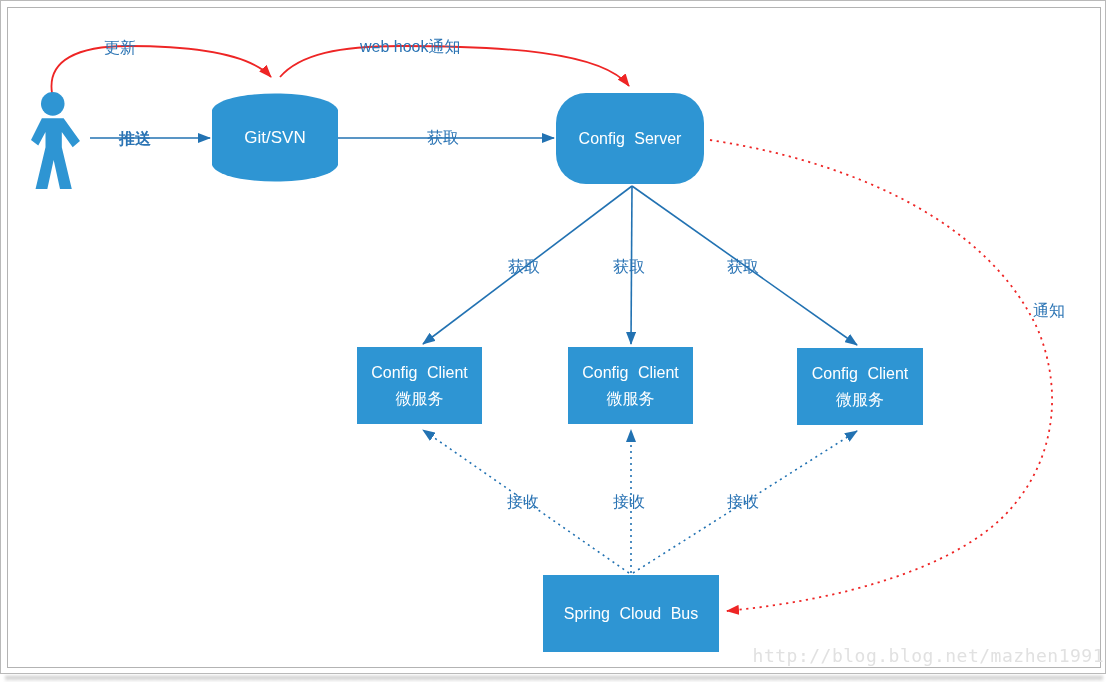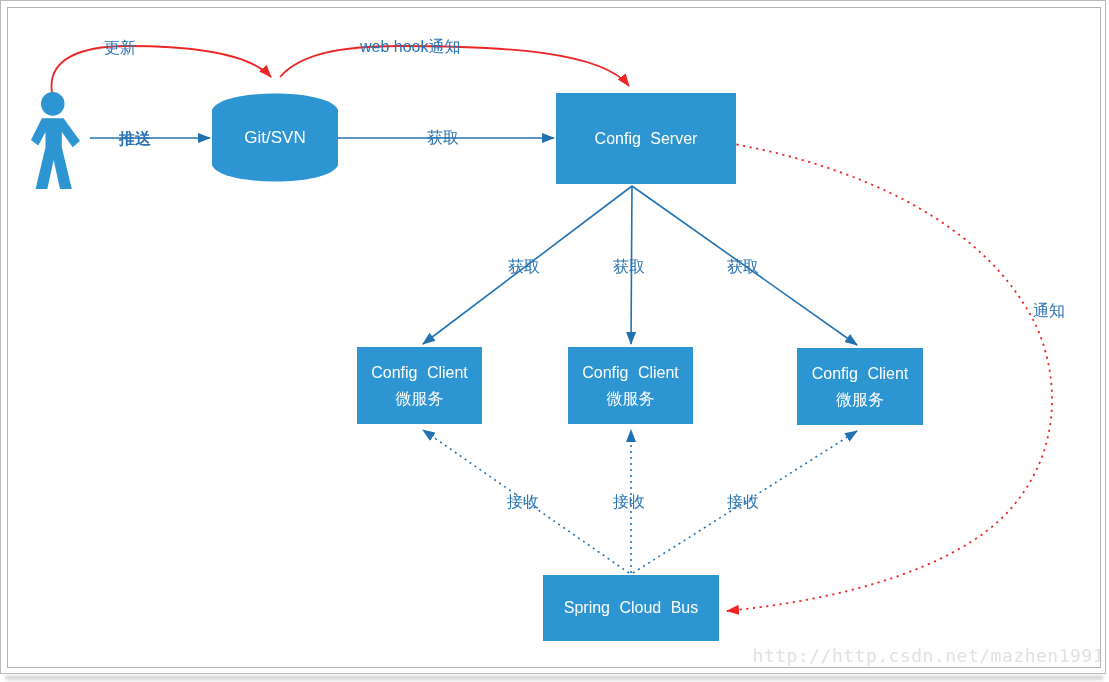--- a/index.html
+++ b/index.html
@@ -21,25 +21,25 @@
     background:linear-gradient(#bfbfbf,rgba(255,255,255,0));
     filter:blur(1.5px);
   }
   .edges-layer{position:absolute;left:0;top:0;width:1109px;height:682px;}
   .node{
     position:absolute;background:#2e95d3;color:#fff;
     display:flex;flex-direction:column;align-items:center;justify-content:center;
     font-size:16px;word-spacing:5px;text-align:center;line-height:26px;
     box-sizing:border-box;
   }
-  .node-server   {left:556px;top:93px;width:180px;height:91px;}
+  .node-server   {left:556px;top:93px;width:148px;height:91px;border-radius:30px;}
   .node-client-1 {left:357px;top:347px;width:125px;height:77px;}
   .node-client-2 {left:568px;top:347px;width:125px;height:77px;}
   .node-client-3 {left:797px;top:348px;width:126px;height:77px;}
-  .node-bus      {left:543px;top:575px;width:176px;height:66px;}
+  .node-bus      {left:543px;top:575px;width:176px;height:77px;}
   .cylinder{
     position:absolute;left:212px;top:86px;width:126px;height:103px;
     display:flex;align-items:center;justify-content:center;
   }
   .cylinder svg{position:absolute;left:0;top:0;}
   .cylinder .cyl-label{
     position:relative;color:#fff;font-size:17px;word-spacing:4px;z-index:2;
   }
   .actor{position:absolute;left:31px;top:91px;width:58px;height:100px;}
   .edge-label{
@@ -136,13 +136,13 @@
 <div class="edge-label lbl-webhook">web hook通知</div>
 <div class="edge-label lbl-fetch-server">获取</div>
 <div class="edge-label lbl-fetch-c1">获取</div>
 <div class="edge-label lbl-fetch-c2">获取</div>
 <div class="edge-label lbl-fetch-c3">获取</div>
 <div class="edge-label lbl-recv-c1">接收</div>
 <div class="edge-label lbl-recv-c2">接收</div>
 <div class="edge-label lbl-recv-c3">接收</div>
 <div class="edge-label lbl-notify">通知</div>
 
-<div class="watermark">http://http.csdn.net/mazhen1991</div>
+<div class="watermark">http://blog.blog.net/mazhen1991</div>
 
 </body></html>

